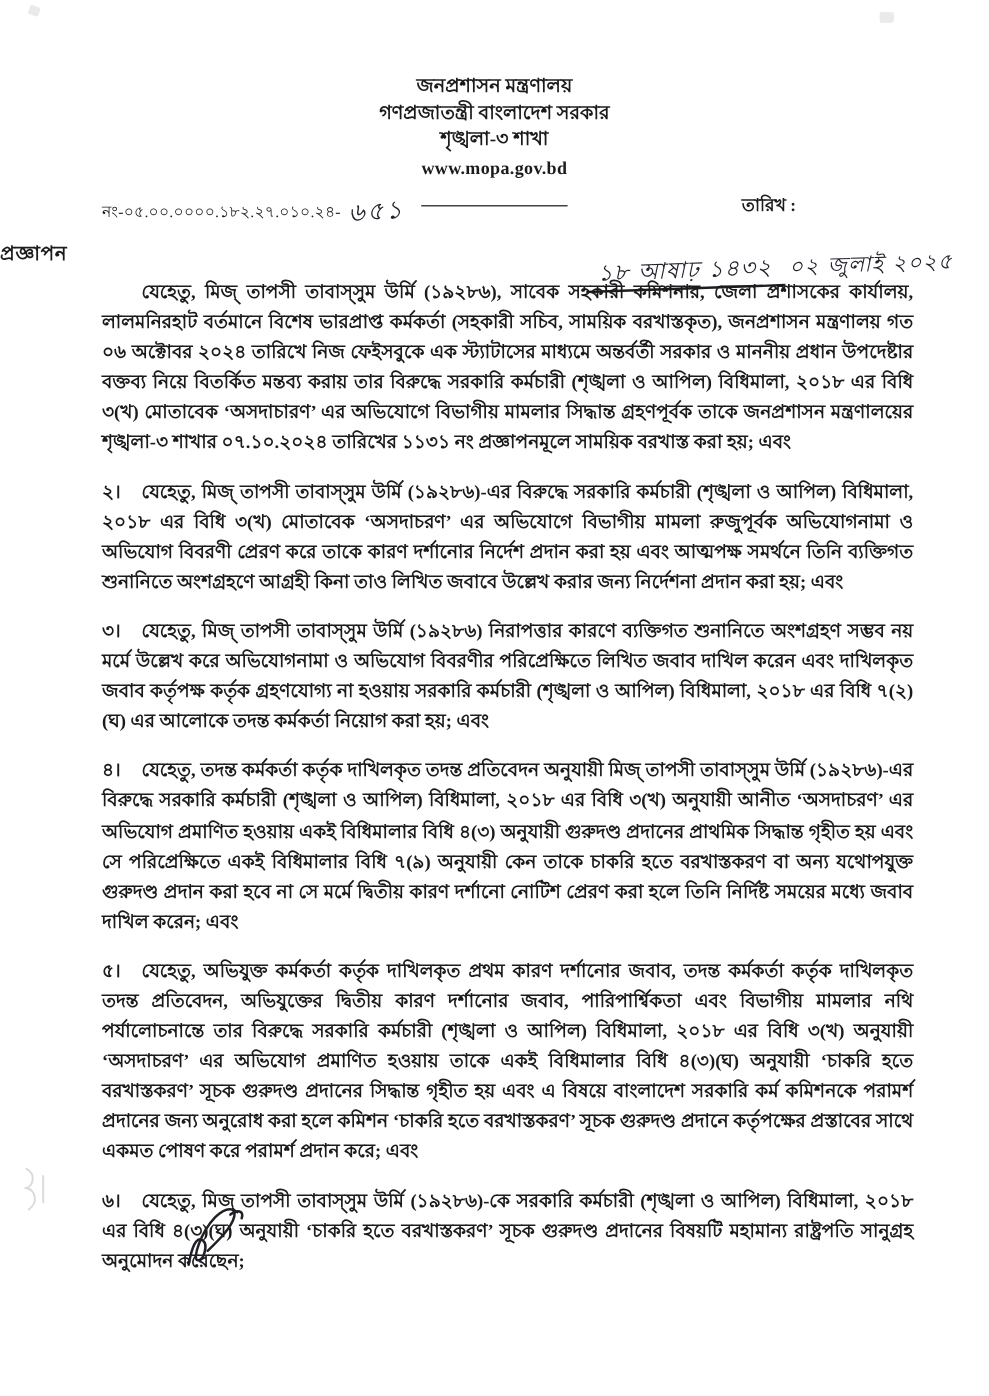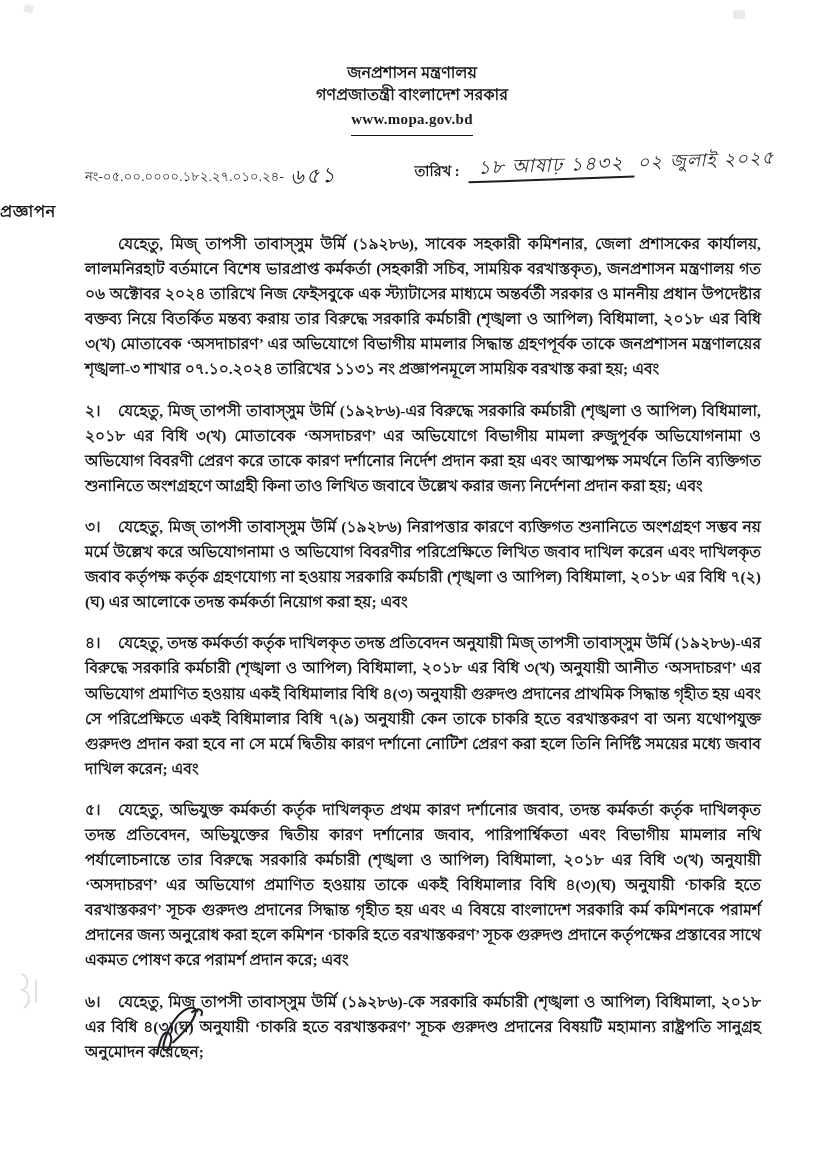--- a/index.html
+++ b/index.html
@@ -16,39 +16,39 @@
 
   
   .letterhead{
     position:absolute;top:62px;left:0;width:100%;
     text-align:center;line-height:22px;font-size:16px;font-weight:600;
   }
   .letterhead .line{display:block;}
   .letterhead .website{
     display:inline-block;margin-top:2px;
     font-weight:700;font-size:15px;letter-spacing:.3px;
-    border-bottom:1.6px solid #141414;padding-bottom:5px;
+    border-bottom:1.6px solid #141414;padding-bottom:19px;
     font-family:"Liberation Serif","DejaVu Serif",serif;
     text-align:center;
   }
 
   
   .memo-row{position:absolute;top:158px;left:85px;right:30px;height:60px;}
   .memo-number{font-size:13px;font-weight:400;letter-spacing:.2px;}
   .handwriting{
     font-family:"DejaVu Serif","Liberation Serif",serif;
     font-style:italic;color:#23232e;
   }
   .memo-number-hand{
     display:inline-block;font-size:21px;margin-left:6px;
     transform:rotate(-4deg) translateY(2px);letter-spacing:2px;
   }
   .date-block{
-    position:absolute;right:20px;top:-14px;
-    display:flex;align-items:center;gap:8px;
+    position:absolute;right:0;top:-14px;
+    display:flex;align-items:center;gap:24px;flex-direction:column;
   }
   .date-label{font-size:14.5px;font-weight:600;padding-top:16px;}
   .date-frac{display:inline-block;transform:rotate(-2deg);text-align:center;}
   .date-top{
     font-size:19px;letter-spacing:1px;
     border-bottom:2.2px solid #1c1c24;padding:0 10px 3px 10px;
   }
   .date-bottom{font-size:18px;letter-spacing:1px;padding-top:2px;}
 
   
@@ -82,20 +82,21 @@
 <body>
 
 <div class="page">
 
   <div class="artifact tl"></div>
   <div class="artifact tr"></div>
 
   <div class="letterhead">
     <span class="line">জনপ্রশাসন মন্ত্রণালয়</span>
     <span class="line">গণপ্রজাতন্ত্রী বাংলাদেশ সরকার</span>
+    <span class="line">শৃঙ্খলা-৩ শাখা</span>
     <span class="website">www.mopa.gov.bd</span>
   </div>
 
   <div class="memo-row">
     <span class="memo-number">নং-০৫.০০.০০০০.১৮২.২৭.০১০.২৪-</span><span class="handwriting memo-number-hand">৬৫১</span>
 
     <div class="date-block">
       <span class="date-label">তারিখ :</span>
       <span class="date-frac">
         <span class="date-top handwriting">১৮ আষাঢ় ১৪৩২</span>

